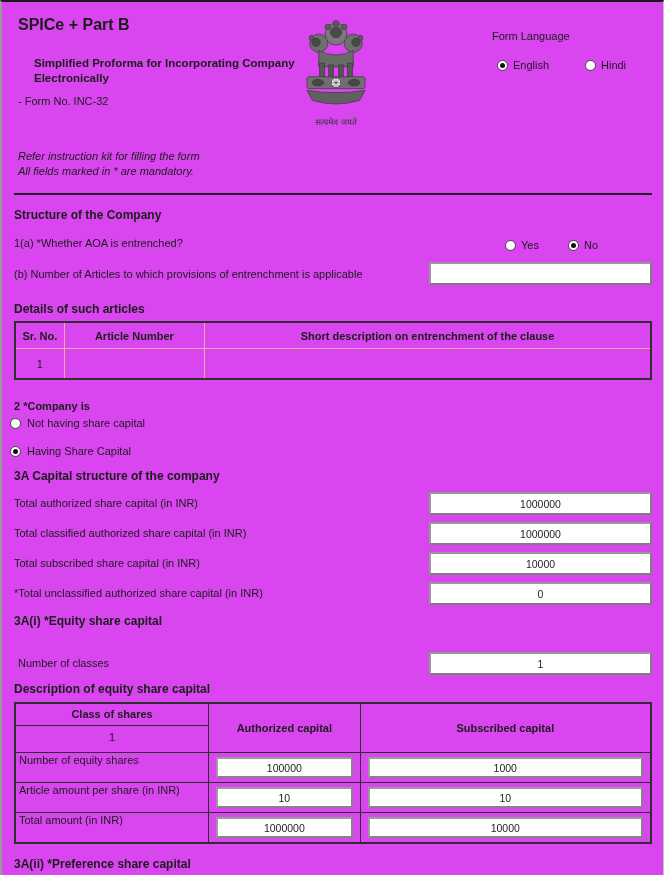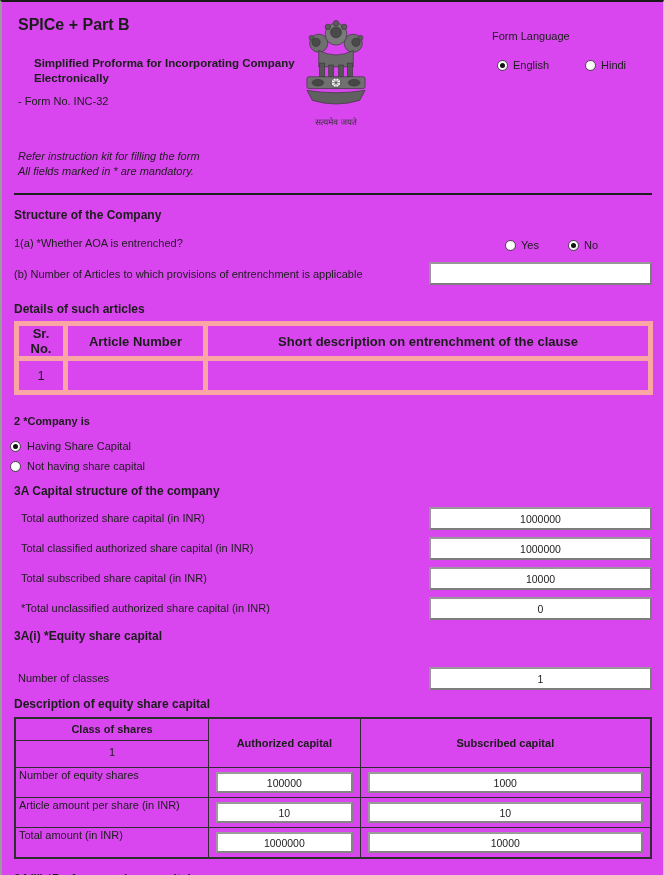--- a/index.html
+++ b/index.html
@@ -35,31 +35,31 @@
   .q1b{position:relative;margin-top:9px;height:26px;font-size:11px;}
   .q1b .q1b-label{line-height:26px;}
   .input-box{
     position:absolute;right:0;top:1px;width:223px;height:23px;box-sizing:border-box;
     border:2px solid #989898;border-right-color:#7d7d7d;border-bottom-color:#7d7d7d;
     background:#fff;display:flex;align-items:center;justify-content:center;font-size:10.5px;
   }
   .h-articles{margin-top:15px;}
   table{border-collapse:collapse;table-layout:fixed;}
   .articles-table{margin-top:5px;width:638px;border:2px solid #2e2e2e;}
-  .articles-table th,.articles-table td{border:5px solid #fca5a5;font-size:13px;padding:0 2px;overflow:hidden;}
+  .articles-table th,.articles-table td{border:1px solid #fca5a5;font-size:11px;padding:0 2px;overflow:hidden;}
   .articles-table th{height:25px;font-weight:bold;text-align:center;}
   .articles-table td{height:29px;text-align:center;}
   .h-company{margin-top:20px;font-size:11px;font-weight:bold;}
   .radio-line{display:flex;align-items:center;gap:6px;height:18px;margin-left:-4px;font-size:11px;}
   .rl-first{margin-top:10px;}
   .rl-next{margin-top:2px;}
   .h-3a{margin-top:9px;}
   .cap-row{position:relative;height:23px;margin-top:7px;font-size:11px;}
   .cap-row-first{margin-top:9px;}
-  .cap-row .cap-label{line-height:23px;margin-left:7px;}
+  .cap-row .cap-label{line-height:23px;}
   .cap-row .input-box{top:0;}
   .h-3ai{margin-top:9px;}
   .classes-row{position:relative;height:23px;margin-top:24px;font-size:11px;}
   .classes-row .cl-label{line-height:23px;padding-left:4px;}
   .classes-row .input-box{top:0;}
   .h-desc{margin-top:7px;}
   .equity-table{margin-top:6px;width:638px;border:2px solid #2e2e2e;}
   .equity-table td{border:1px solid #2e2e2e;font-size:11px;padding:0;overflow:hidden;}
   .equity-table .hdr-row td{height:48px;border-radius:12px;}
   .class-top{height:21px;line-height:21px;border-bottom:1px solid #2e2e2e;font-weight:bold;text-align:center;}
@@ -176,27 +176,27 @@
     <tr>
       <td>1</td>
       <td></td>
       <td></td>
     </tr>
   </tbody>
     </table>
 
   <div class="h-company">2 *Company is</div>
 
+  <div class="radio-line rl-next">
+    <span class="radio"></span>
+    <span>Not having share capital</span>
+  </div>
   <div class="radio-line rl-first">
     <span class="radio selected"></span>
     <span>Having Share Capital</span>
-  </div>
-  <div class="radio-line rl-next">
-    <span class="radio"></span>
-    <span>Not having share capital</span>
   </div>
 
   <div class="sec-heading h-3a">3A Capital structure of the company</div>
 
   <div class="cap-row cap-row-first">
     <div class="cap-label">Total authorized share capital (in INR)</div>
     <div class="input-box">1000000</div>
   </div>
   <div class="cap-row">
     <div class="cap-label">Total classified authorized share capital (in INR)</div>

